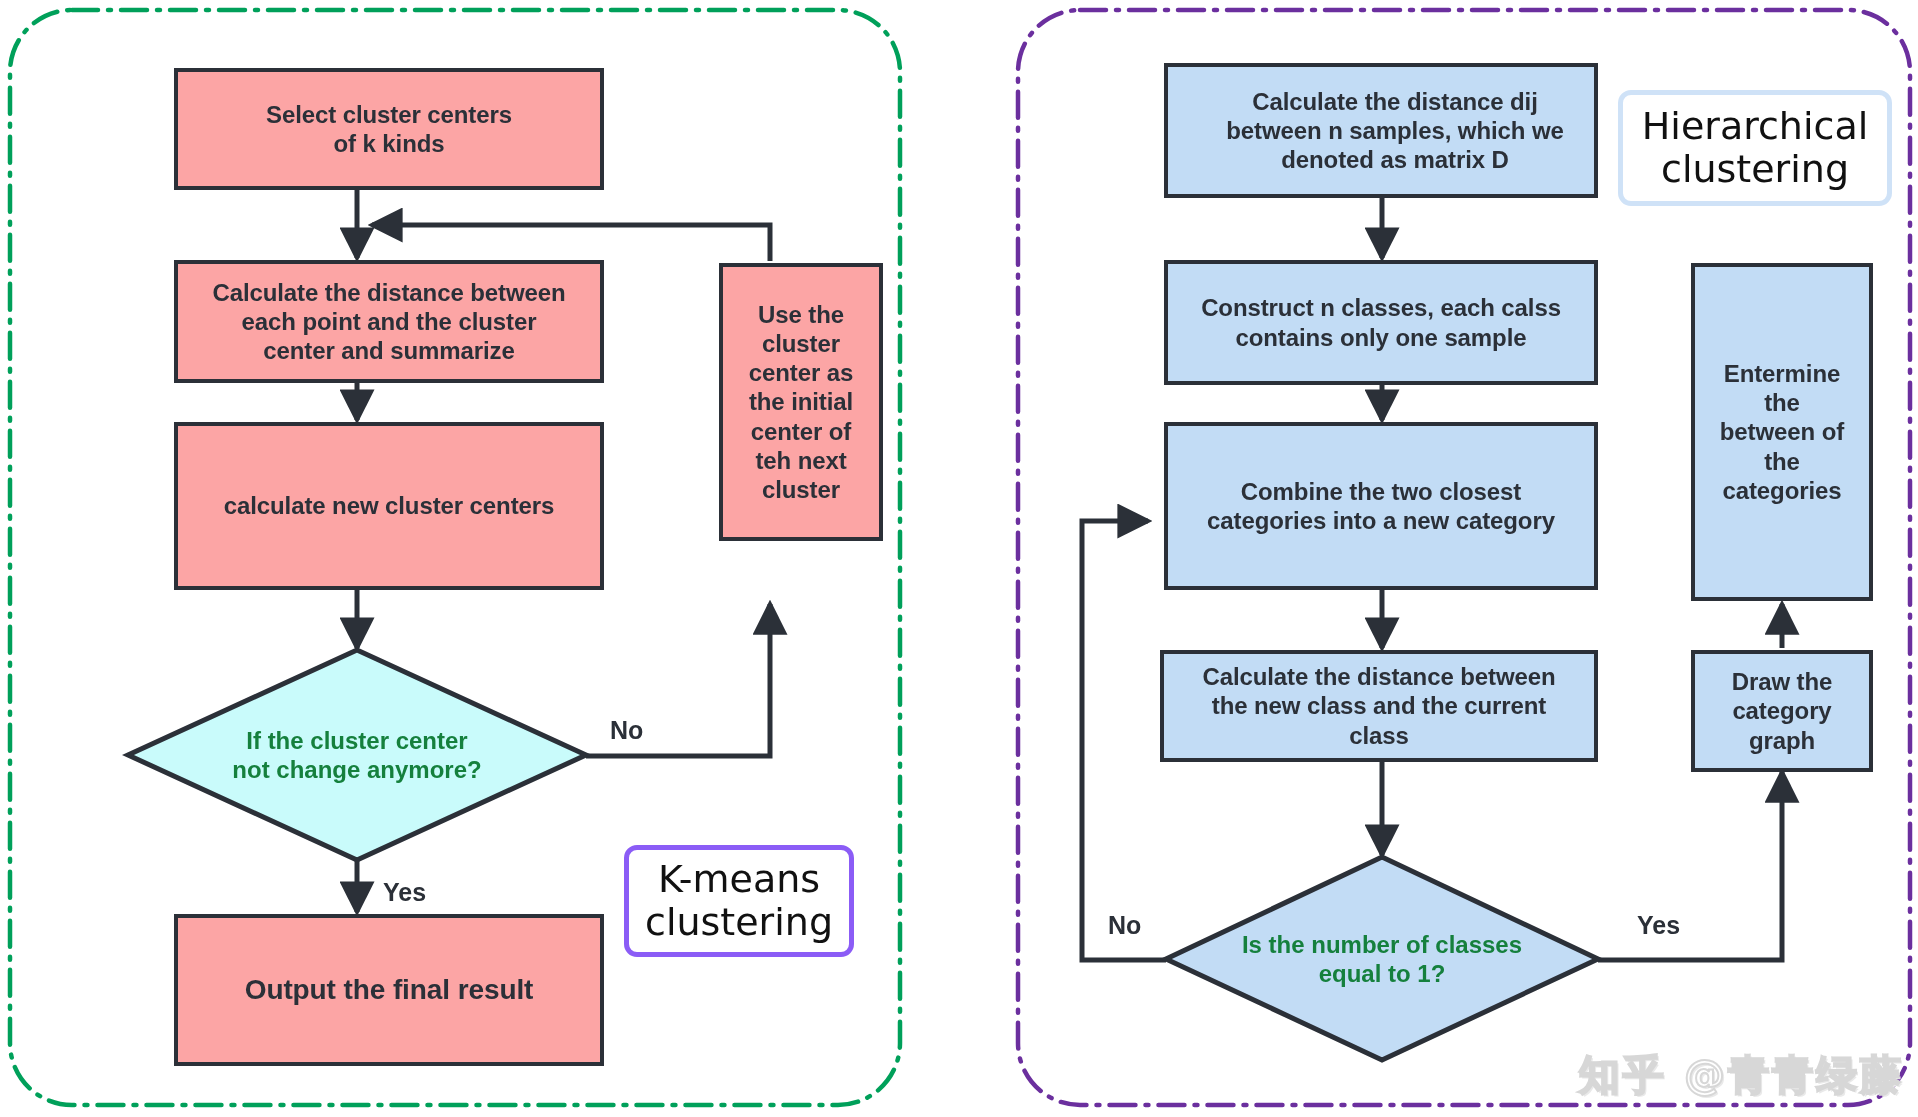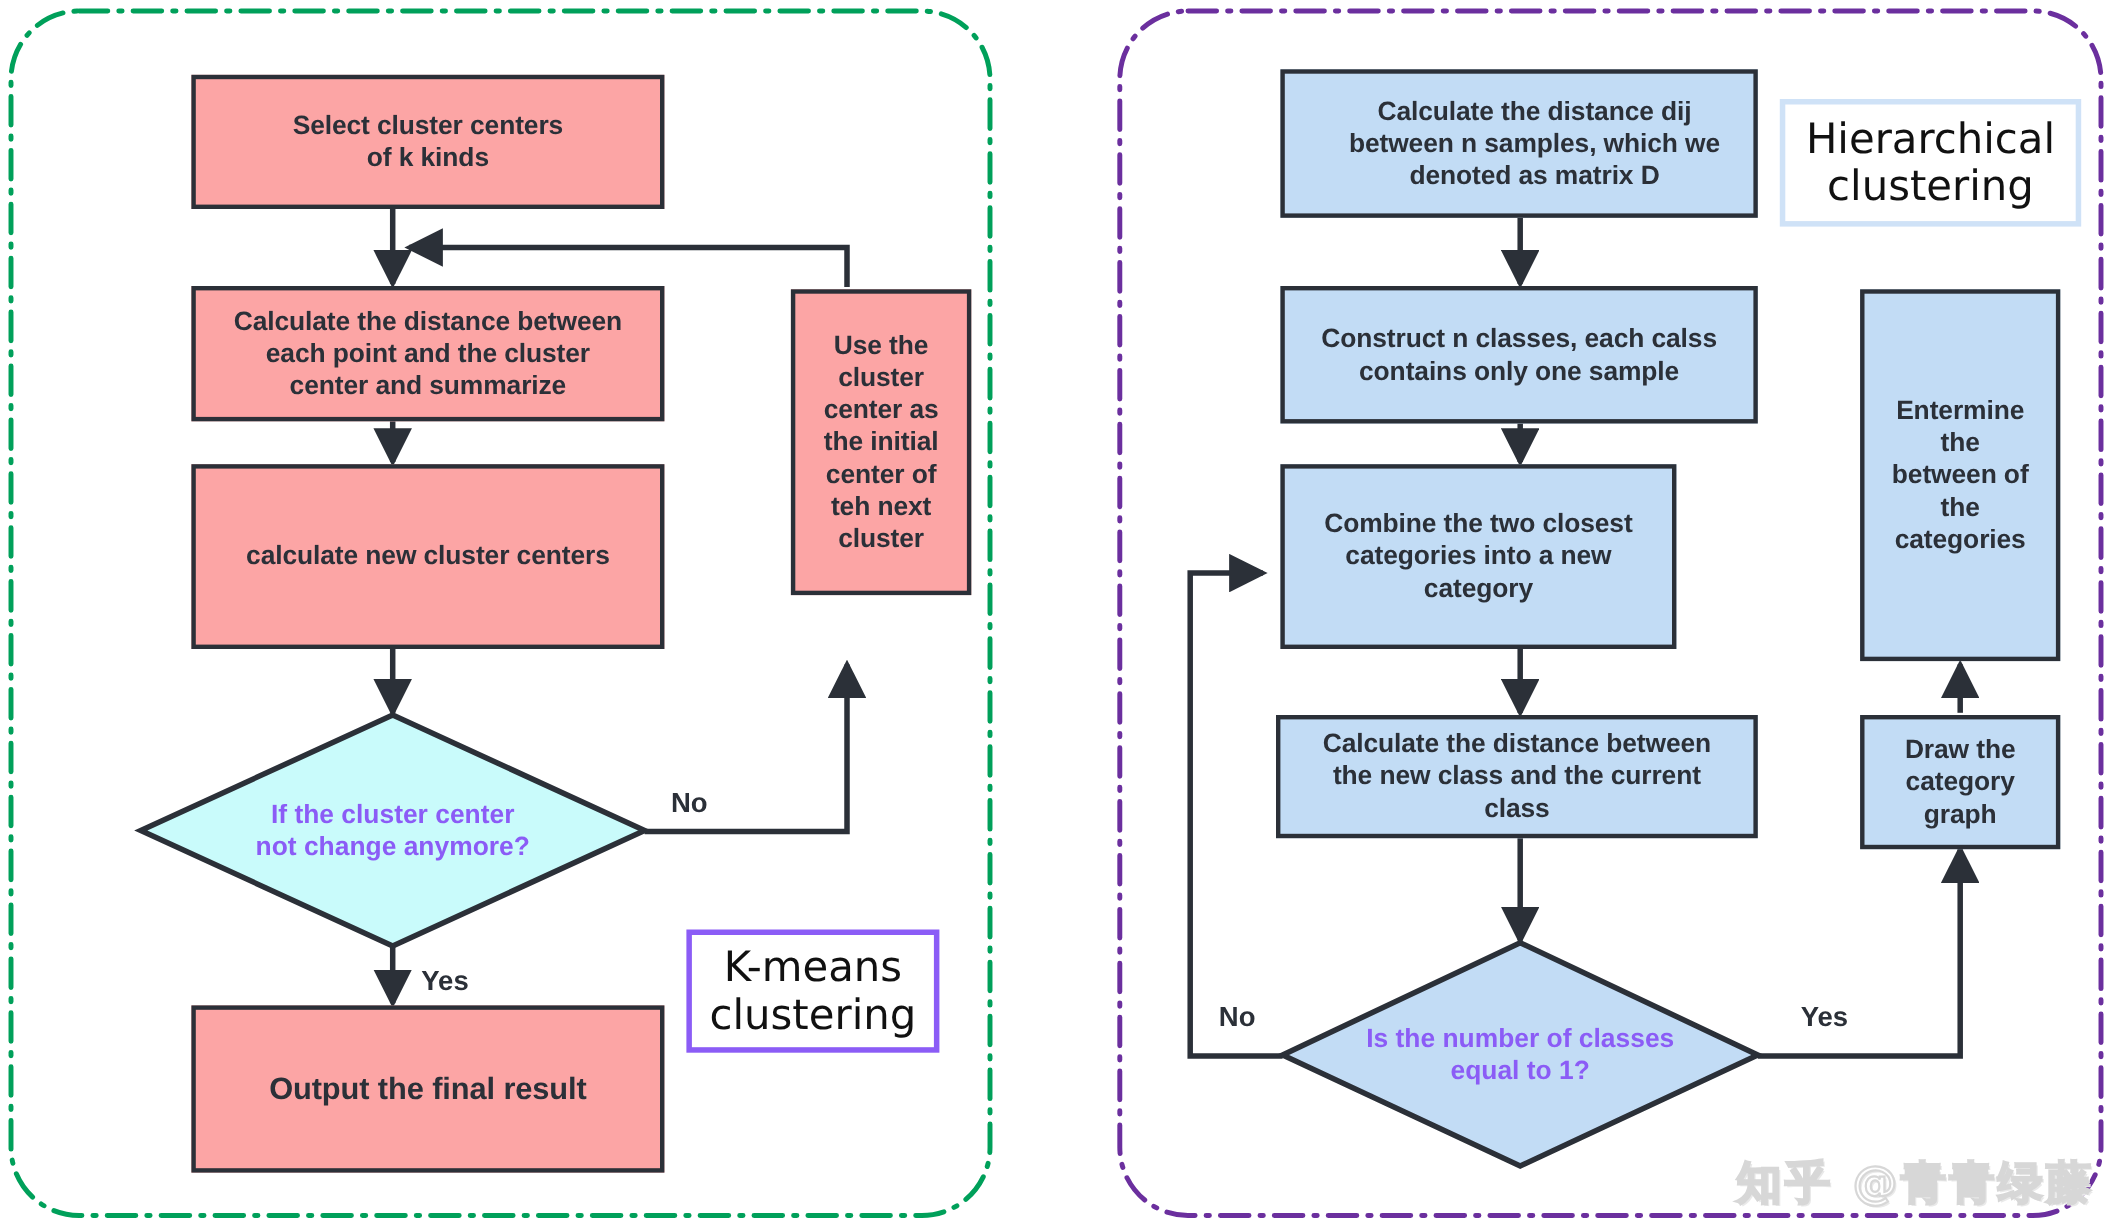--- a/index.html
+++ b/index.html
@@ -40,21 +40,21 @@
     position: absolute;
   }
   .diamond-label {
     position: absolute;
     inset: 0;
     display: flex;
     align-items: center;
     justify-content: center;
     text-align: center;
     font-weight: bold;
-    color: #8b5cf6;
+    color: #15803d;
     line-height: 1.22;
     pointer-events: none;
   }
   .edge-label {
     position: absolute;
     font-weight: bold;
     color: #2b3038;
     white-space: nowrap;
   }
   .title-box {
@@ -62,20 +62,21 @@
     box-sizing: border-box;
     display: flex;
     flex-direction: column;
     align-items: center;
     justify-content: center;
     text-align: center;
     background: #ffffff;
     font-family: "DejaVu Sans", sans-serif;
     color: #111111;
     line-height: 1.12;
+    border-radius: 13px;
   }
   .title-kmeans { border: 5px solid #8b5cf6; }
   .title-hier   { border: 5px solid #cfe2f7; }
 
   .watermark {
     position: absolute;
     right: 14px;
     bottom: 14px;
     font-family: "DejaVu Sans", sans-serif;
     font-size: 41px;
@@ -184,21 +185,21 @@
   <span style="white-space:pre-line;">Calculate the distance dij
 between n samples, which we
 denoted as matrix D</span>
 </div>
 
 <div class="node blue" style="left:1164px; top:260px; width:434px; height:125px; font-size:24px;">
   <span style="white-space:pre-line;">Construct n classes, each calss
 contains only one sample</span>
 </div>
 
-<div class="node blue" style="left:1164px; top:422px; width:360px; height:168px; font-size:24px;">
+<div class="node blue" style="left:1164px; top:422px; width:434px; height:168px; font-size:24px;">
   <span style="white-space:pre-line;">Combine the two closest
 categories into a new category</span>
 </div>
 
 <div class="node blue" style="left:1160px; top:650px; width:438px; height:112px; font-size:24px;">
   <span style="white-space:pre-line;">Calculate the distance between
 the new class and the current
 class</span>
 </div>
 

